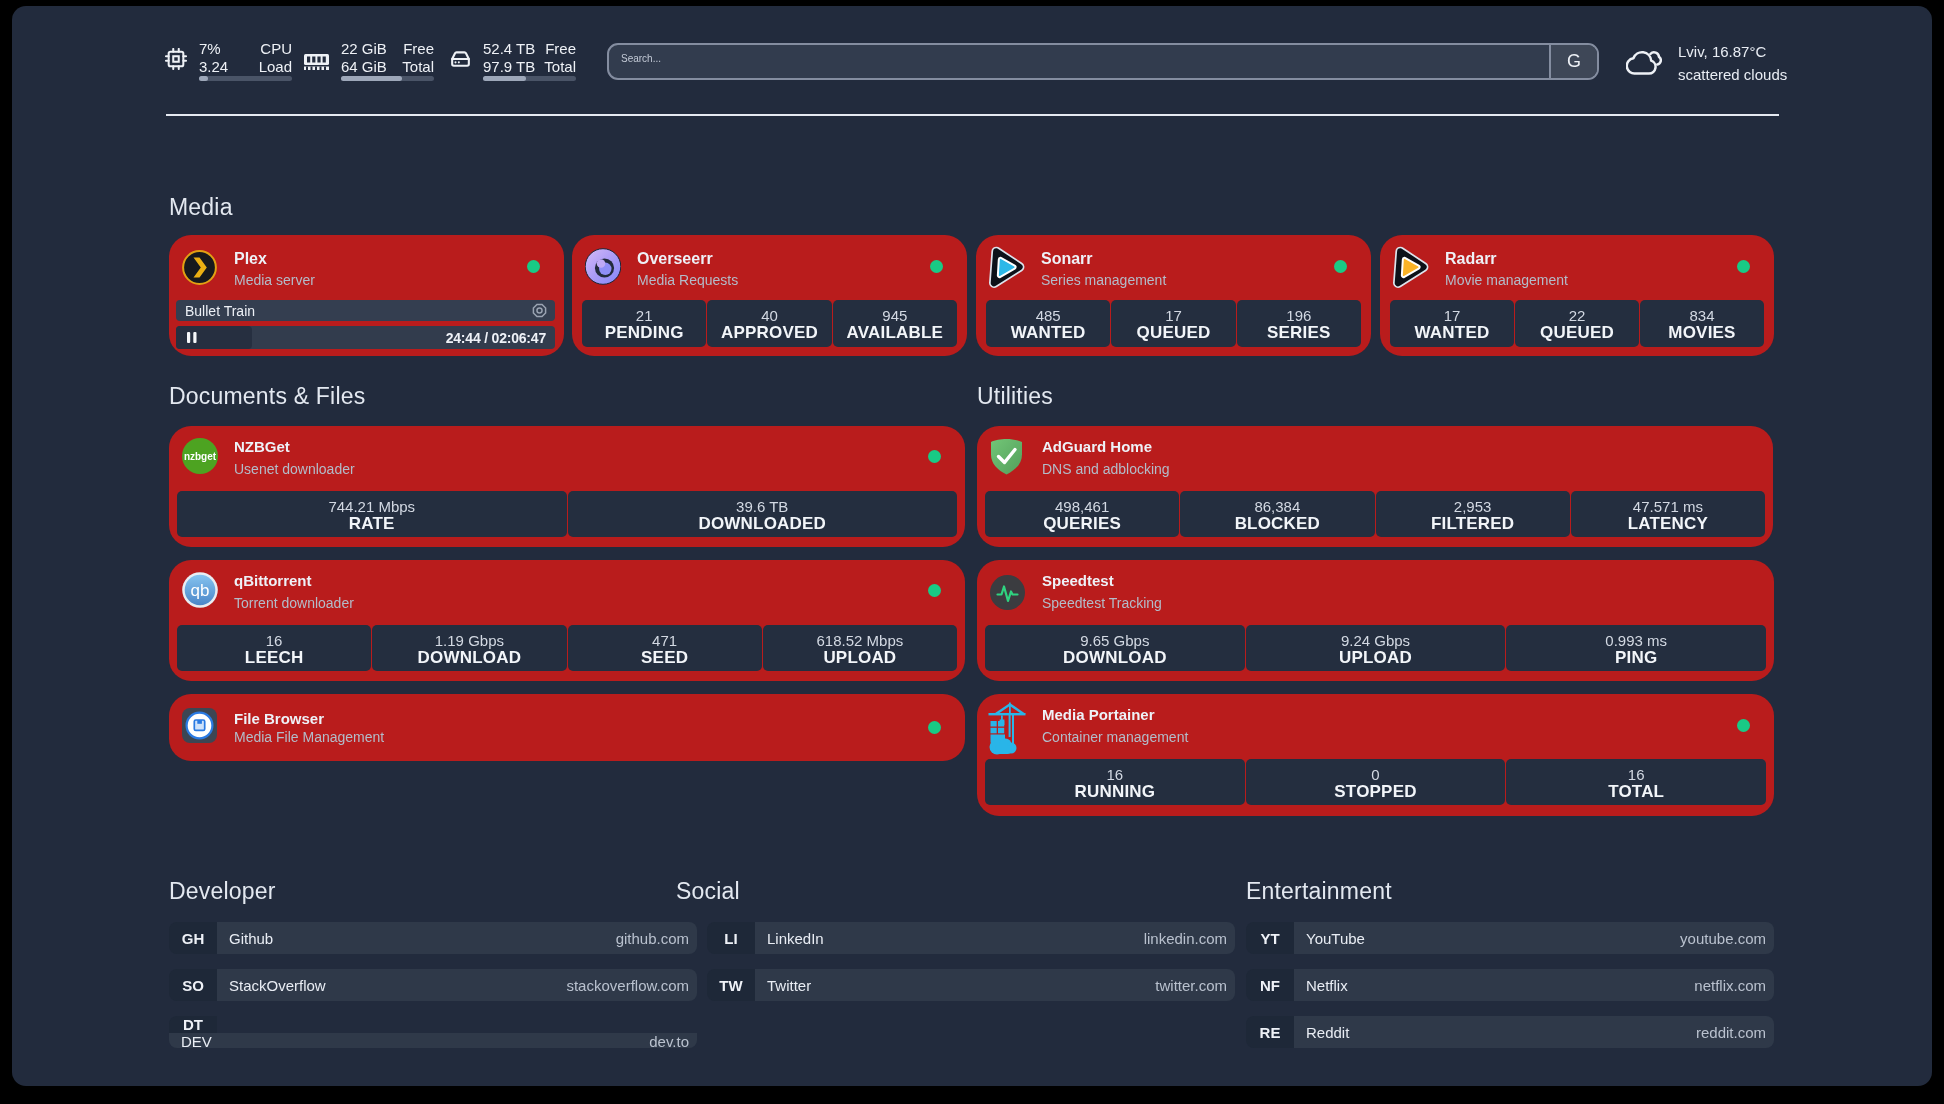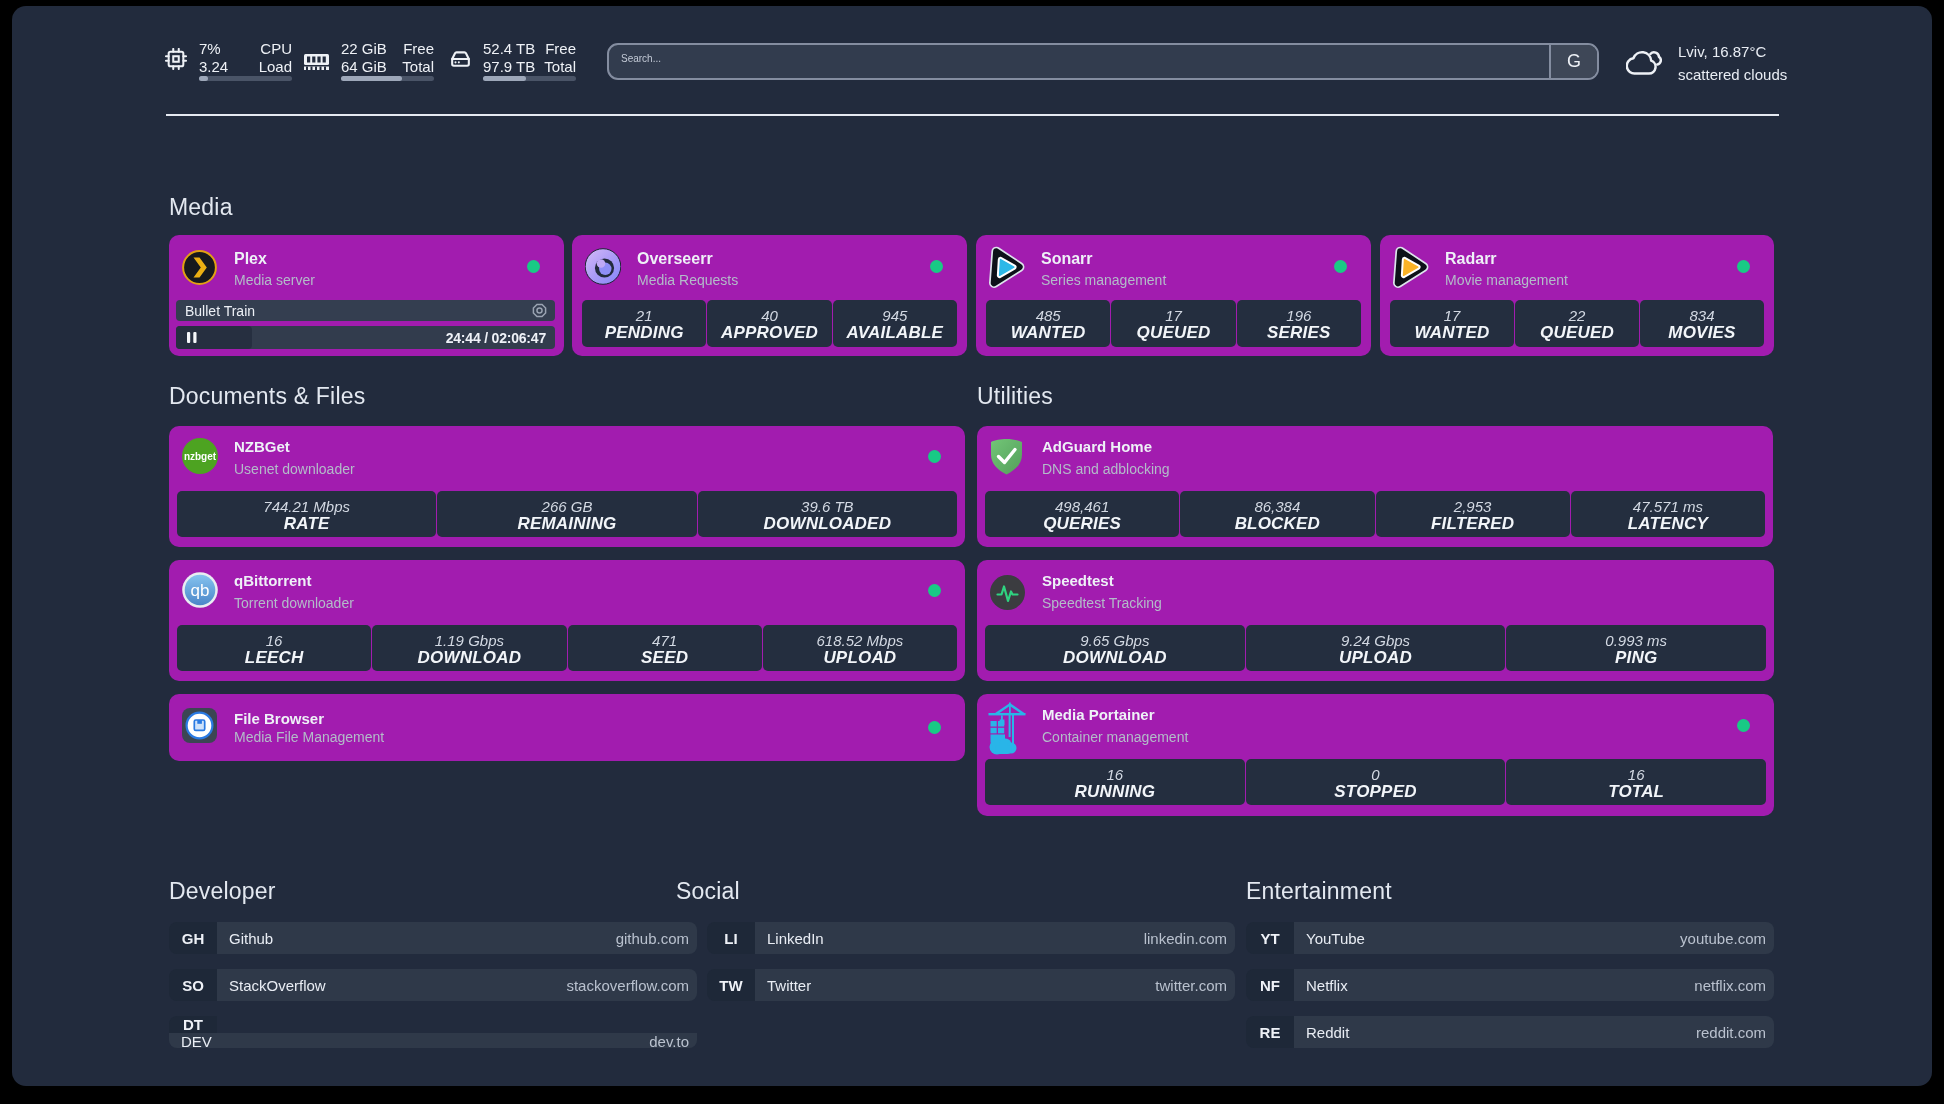--- a/index.html
+++ b/index.html
@@ -17,26 +17,26 @@
 .search { position:absolute; left:607px; top:43px; width:992px; height:37px; border:2px solid #848da0; border-radius:11px; background:#323c4e; }
 .search .ph { position:absolute; left:12px; top:8px; font-size:10px; color:#c3cad6; }
 .gbtn { position:absolute; right:0; top:0; width:48px; height:33px; border-left:2px solid #848da0; border-radius:0 9px 9px 0; background:#3e4757; color:#eef1f6; font-size:18px; text-align:center; line-height:33px; }
 
 .weather-txt { position:absolute; left:1678px; top:41px; font-size:15px; line-height:22.5px; color:#e9edf4; }
 
 .divider { position:absolute; left:166px; top:114px; width:1613px; height:2px; background:#e5e9f1; }
 
 .h1 { position:absolute; font-size:23px; font-weight:500; color:#e3e8f0; letter-spacing:0.2px; }
 
-.card { position:absolute; background:#a21caf; border-radius:10px; }
+.card { position:absolute; background:#b91c1c; border-radius:22px; }
 .card .icon { position:absolute; left:13px; top:15px; }
 .card .title { position:absolute; left:65px; top:15px; font-size:16px; font-weight:700; color:#eef1f7; }
 .card .sub { position:absolute; left:65px; top:37px; font-size:14px; color:#b3bcc9; }
 .dot { position:absolute; right:24px; top:25px; width:13px; height:13px; border-radius:50%; background:#19ca85; }
-.stats { position:absolute; left:10px; right:10px; top:65px; height:47px; display:flex; gap:1px;font-style:italic; }
+.stats { position:absolute; left:10px; right:10px; top:65px; height:47px; display:flex; gap:1px; }
 .bigcard .stats { left:8px; right:8px; }
 .stat { flex:1; background:#242e3f; border-radius:5px; display:flex; flex-direction:column; align-items:center; justify-content:center; }
 .stat .v { font-size:15px; color:#d3d9e3; line-height:19px; }
 .stat .l { font-size:17px; font-weight:700; color:#f2f5f9; line-height:16px; letter-spacing:0.2px; }
 
 .prow1 { position:absolute; left:7px; right:9px; top:65px; height:21px; background:#343e50; border-radius:4px; }
 .prow1 .t { position:absolute; left:9px; top:3px; font-size:14px; color:#edf0f6; }
 .prow2 { position:absolute; left:7px; right:9px; top:91px; height:23px; background:#323c4d; border-radius:4px; }
 .pfill { position:absolute; left:0; top:0; width:76px; height:23px; background:#262f40; border-radius:4px; }
 .ptime { position:absolute; right:9px; top:4px; font-size:14px; font-weight:700; letter-spacing:-0.2px; color:#eef1f7; }
@@ -269,24 +269,20 @@
     <circle cx="18" cy="18" r="18" fill="#4da321"></circle>
     <text x="18" y="22" font-size="10" font-weight="700" fill="#fff" text-anchor="middle" font-family="Liberation Sans">nzbget</text>
   </svg>
   <div class="title">NZBGet</div>
     <div class="sub">Usenet downloader</div>
     <div class="dot" style="top:24px;"></div>
   <div class="stats" style="height:46px;">
     <div class="stat">
         <span class="v">744.21 Mbps</span>
         <span class="l">RATE</span>
-      </div>
-    <div class="stat">
-        <span class="v">266 GB</span>
-        <span class="l">REMAINING</span>
       </div>
     <div class="stat">
         <span class="v">39.6 TB</span>
         <span class="l">DOWNLOADED</span>
       </div>
   </div>
 </div>
 
 <div class="card bigcard" style="left:169px; top:560px; width:796px; height:121px;">
   <svg class="icon" width="36" height="36" viewBox="0 0 36 36" style="top:12px;">

